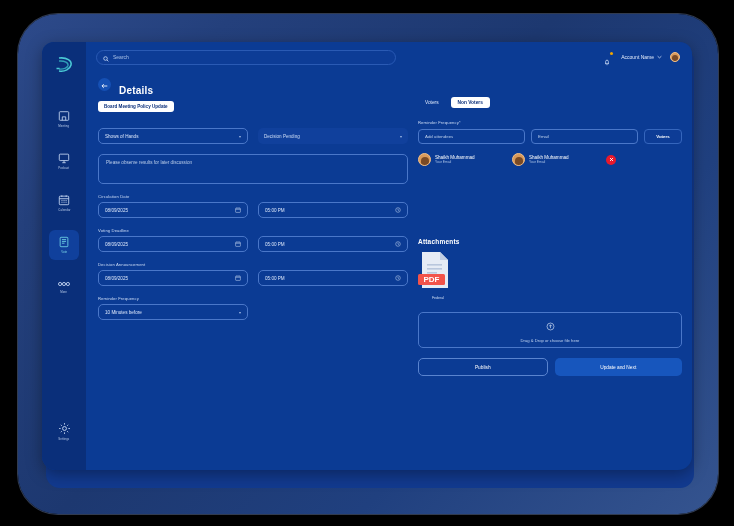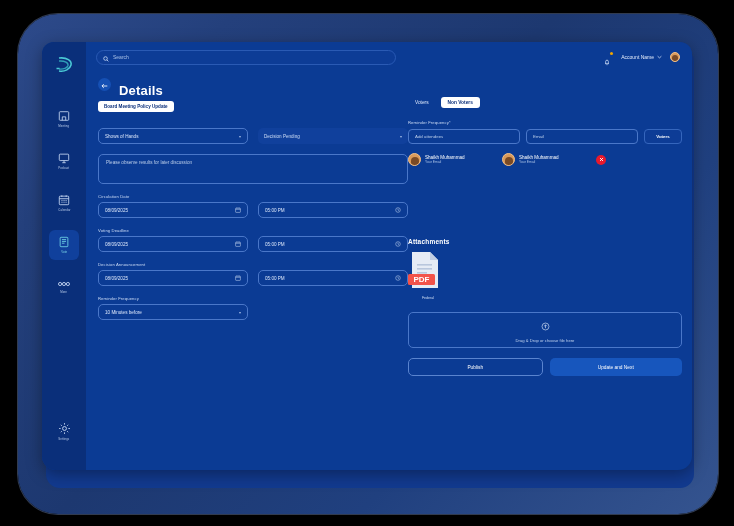--- a/index.html
+++ b/index.html
@@ -122,24 +122,24 @@
     display: flex; align-items: center; gap: 8px;
     padding: 2px 0 0 12px;
     height: 22px; flex-shrink: 0;
   }
   .back-btn {
     width: 13px; height: 13px; border-radius: 50%;
     background: #1550b4;
     display: flex; align-items: center; justify-content: center;
     cursor: pointer;
   }
-  .page-title { font-size: 13px; font-weight: bold; color: #ffffff; letter-spacing: .2px; margin-top: 12px; }
-
-  
-  .content-body { flex: 1; display: flex; min-height: 0; padding: 0 10px 0 12px; }
+  .page-title { font-size: 10px; font-weight: bold; color: #ffffff; letter-spacing: .2px; margin-top: 12px; }
+
+  
+  .content-body { flex: 1; display: flex; min-height: 0; padding: 0 10px 0 12px; gap: 10px; }
   .col-left { width: 310px; flex-shrink: 0; }
   .col-right { flex: 1; min-width: 0; }
 
   .chip {
     display: inline-block;
     background: #ffffff; color: #0a2f7a;
     font-size: 4.6px; font-weight: bold;
     padding: 3px 6px; border-radius: 3px;
     margin-top: 2px;
     cursor: pointer;

